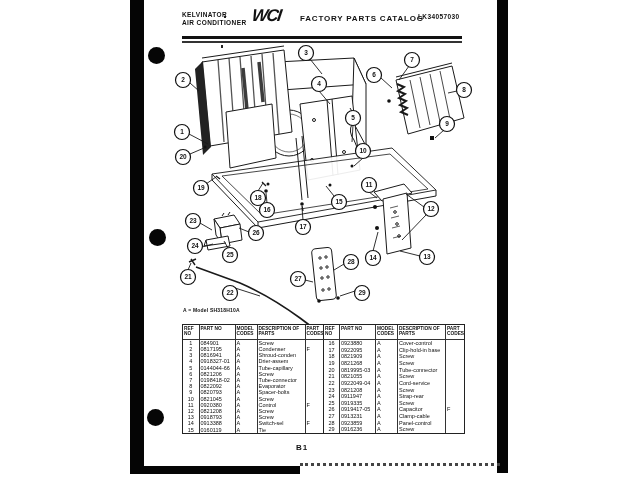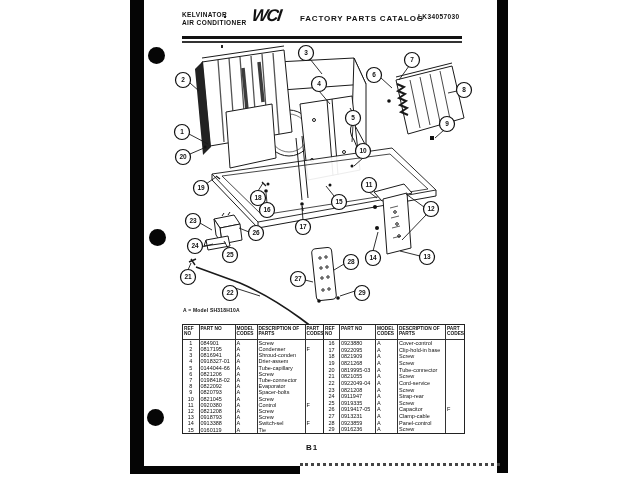--- a/index.html
+++ b/index.html
@@ -34,21 +34,21 @@
         background:#fff;}
   table.parts{border-collapse:collapse;table-layout:fixed;width:140px;}
   table.parts th{font-size:4.8px;font-weight:bold;text-align:left;vertical-align:top;
         line-height:5.4px;padding:1px 1px 2px 1px;border-left:1px solid #333;
         border-bottom:1px solid #333;overflow:hidden;}
   table.parts th:first-child{border-left:none;}
   table.parts td{font-size:5.5px;line-height:6.2px;padding:0 1px;white-space:nowrap;
         overflow:hidden;border-left:1px solid #333;}
   table.parts td:first-child{border-left:none;text-align:center;}
   table.right-half{border-left:1px solid #222;}
-  .page-number{position:absolute;left:306px;top:443px;font-size:8px;font-weight:bold;
+  .page-number{position:absolute;left:296px;top:443px;font-size:8px;font-weight:bold;
         letter-spacing:1px;}
 </style>
 </head>
 <body>
 
 <div class="canvas">
 
   <div class="bar bar-left"></div>
   <div class="bar bar-right"></div>
   <div class="bar bar-bottom"></div>

